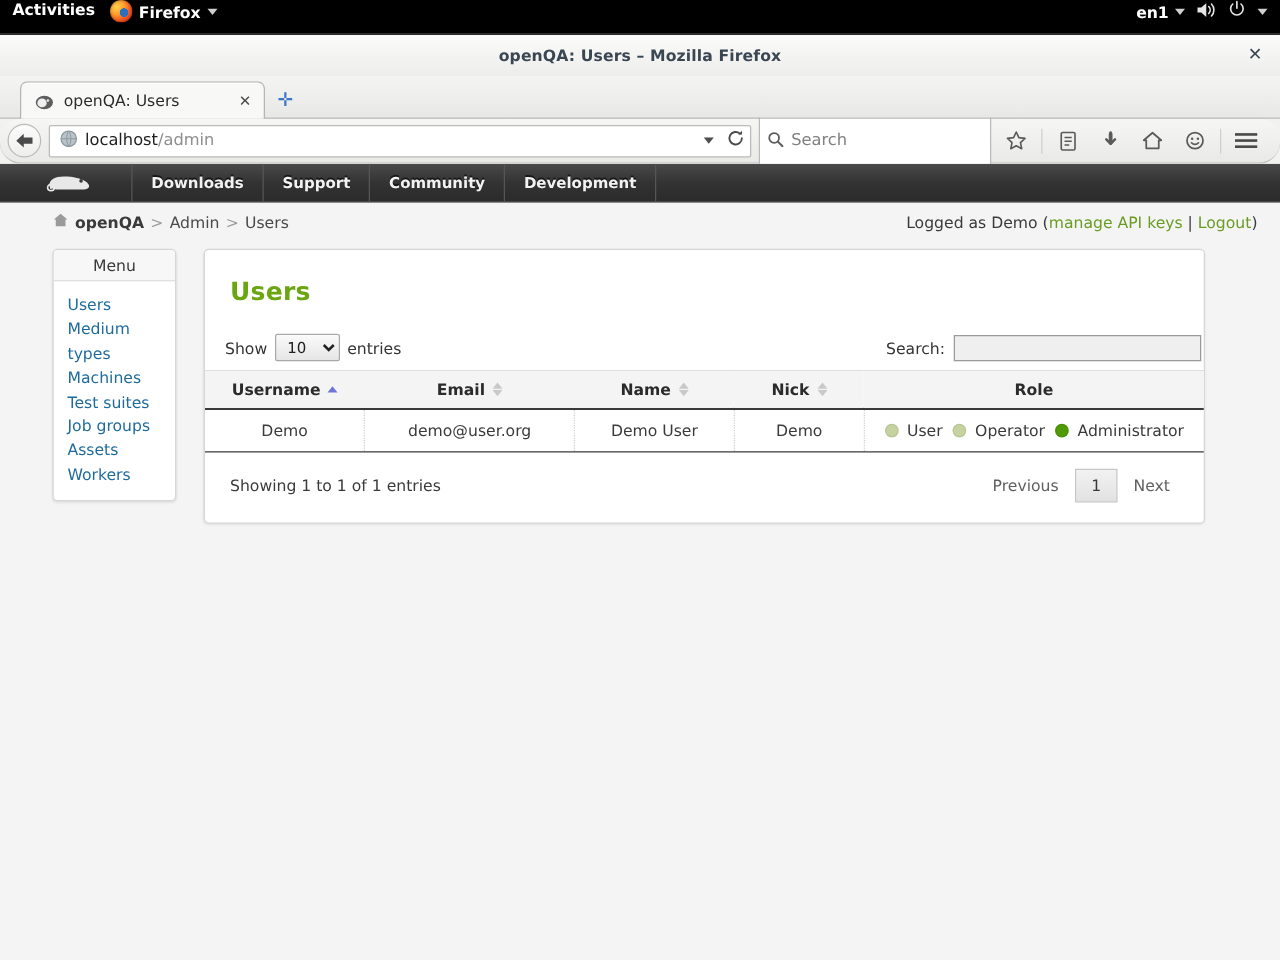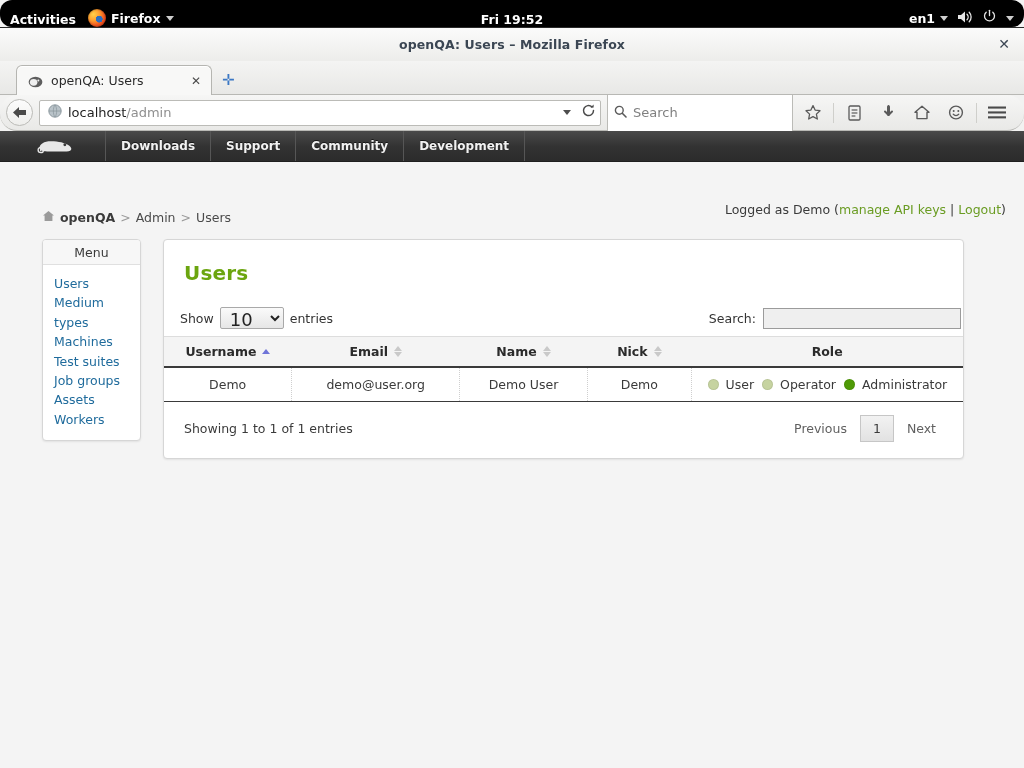--- a/index.html
+++ b/index.html
@@ -7,24 +7,23 @@
     width: 1024px; height: 768px;
     font-family: "DejaVu Sans", "Liberation Sans", sans-serif;
     overflow: hidden;
     background: #f4f4f4;
   }
 
   
   #gnome-bar {
     height: 27px; width: 1024px;
     background: #000;
-    display: flex; align-items: flex-end;
+    display: flex; align-items: flex-start;
     color: #e9e9e9; font-size: 12.5px; font-weight: bold;
     position: relative;
-    border-radius: 12px;
   }
   #gnome-activities { padding: 0 12px 0 10px; color: #ffffff; font-size: 12.5px; }
   #gnome-app { display: flex; align-items: center; gap: 5px; }
   .ff-logo {
     width: 18px; height: 18px; border-radius: 50%;
     background:
       radial-gradient(circle at 62% 56%, #2b6fc0 0%, #2b6fc0 22%, rgba(43,111,192,0) 24%),
       radial-gradient(circle at 30% 30%, #ffd24a 0%, #ff9d2e 35%, #f35b20 60%, #d8371a 85%);
     box-shadow: inset 0 0 2px rgba(0,0,0,.5);
     position: relative;
@@ -170,24 +169,23 @@
   }
   .oqa-navlink {
     display: flex; align-items: center; padding: 0 15px;
     color: #f2f2f2; font-size: 12px; font-weight: bold;
     border-right: 1px solid #565656;
     text-shadow: 0 -1px 0 rgba(0,0,0,.6);
     cursor: pointer;
   }
   
   #oqa-crumbrow {
-    height: 31px; display: flex; 
+    height: 31px; display: flex; align-items: center;
     padding: 0 18px 0 42px;
     font-size: 12.5px;
-    margin-top: 40px;
   }
   #breadcrumb { display: flex; align-items: center; gap: 5px; color: #767676; }
   #breadcrumb .crumb-link { color: #3a3a3a; font-weight: bold; cursor: pointer; }
   #breadcrumb .crumb-sep { color: #9a9a9a; }
   #breadcrumb .crumb-plain { color: #4a4a4a; }
   #loginbox { margin-left: auto; font-size: 12.5px; color: #3a3a3a; }
   #loginbox a { color: #6a9c23; text-decoration: none; cursor: pointer; }
 
   
   #oqa-body { display: flex; padding: 6px 60px 0 42px; gap: 22px; align-items: flex-start; }
@@ -222,21 +220,21 @@
     font-size: 20px; font-weight: bold; color: #6ba50f;
     padding: 5px 0 0 20px; letter-spacing: .2px;
   }
   #dt-top {
     display: flex; align-items: center; justify-content: space-between;
     padding: 22px 2px 7px 16px;
   }
   #dt-length { font-size: 12.5px; color: #333; display: flex; align-items: center; gap: 6px; }
   #length-select {
     font-family: "DejaVu Sans", "Liberation Sans", sans-serif;
-    font-size: 18px; color: #222;
+    font-size: 12px; color: #222;
     height: 22px; padding: 0 2px 0 5px;
     border: 1px solid #a9a9a9; border-radius: 2px;
     background: linear-gradient(to bottom,#fafafa,#e6e6e6);
     cursor: pointer;
   }
   #dt-filter { font-size: 12.5px; color: #333; display: flex; align-items: center; gap: 7px; }
   #search-input {
     width: 198px; height: 21px;
     border: 1px solid #9b9b9b; background: #efefef;
     font-family: "DejaVu Sans", "Liberation Sans", sans-serif;

